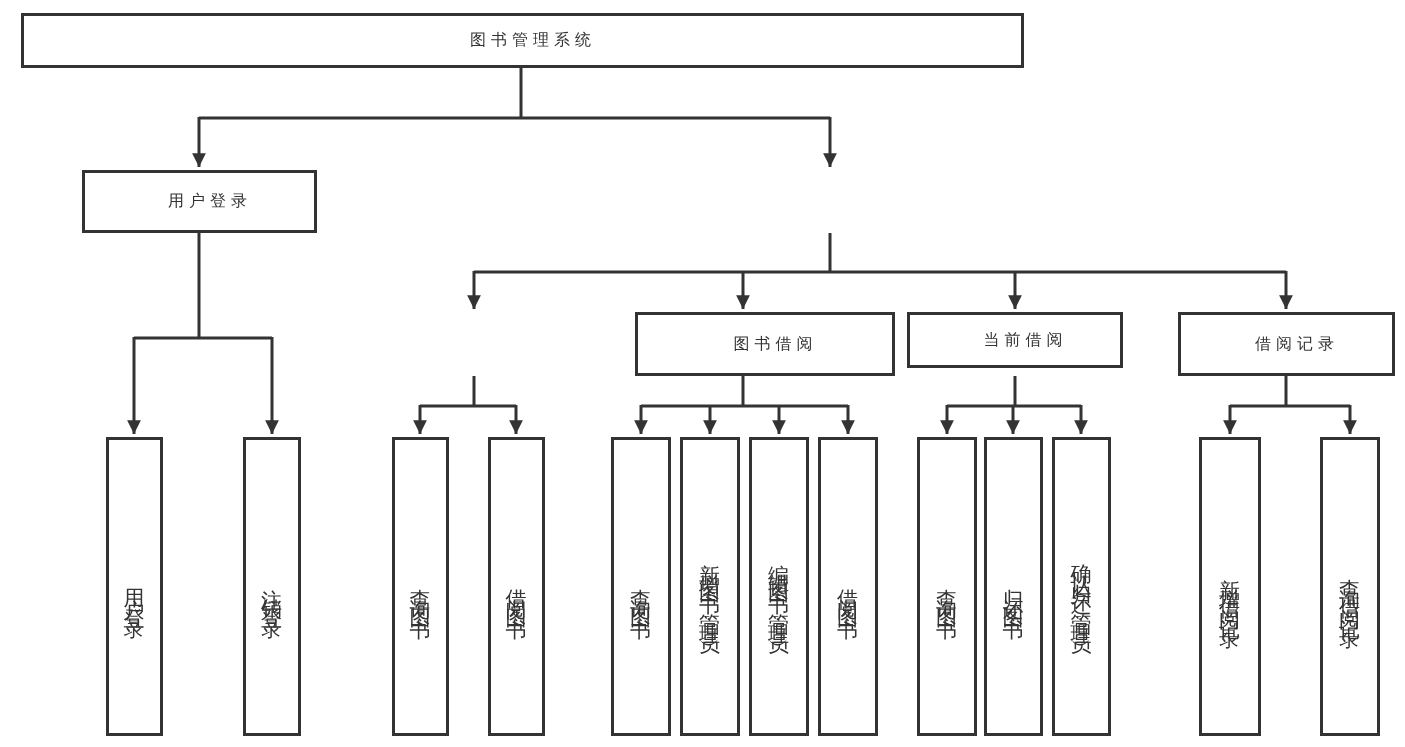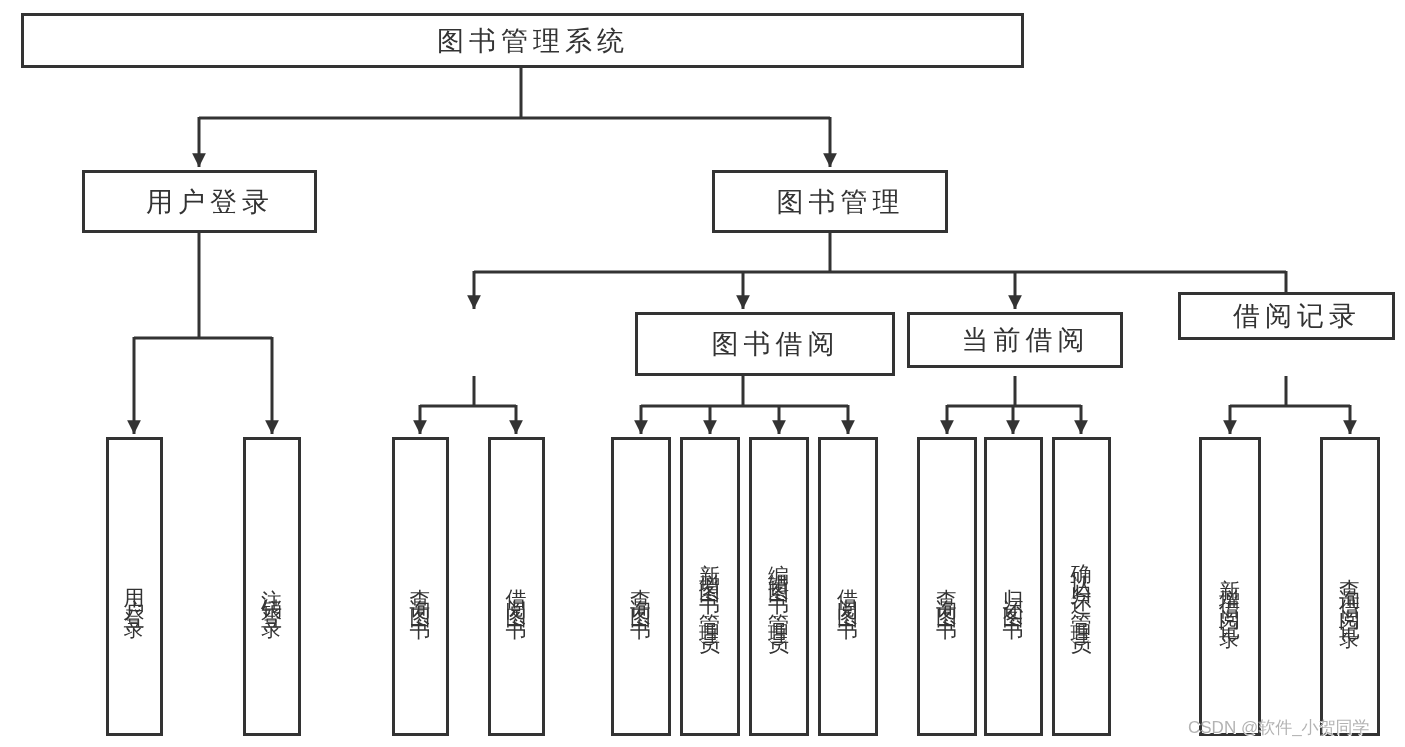--- a/index.html
+++ b/index.html
@@ -27,21 +27,21 @@
     box-sizing: border-box;
     border: 3px solid #333333;
     background: #ffffff;
     color: #333333;
     display: flex;
     align-items: center;
     justify-content: center;
     text-align: center;
   }
   .h {
-    font-size: 27px;
+    font-size: 16px;
     letter-spacing: 5px;
     padding-left: 21px;
     white-space: nowrap;
   }
   .v {
     writing-mode: vertical-rl;
     text-orientation: mixed;
     font-size: 21px;
     letter-spacing: 10px;
     padding-top: 10px;
@@ -110,39 +110,37 @@
       <path d="M1286 376 V406"></path>
       <path d="M1230 406 H1350"></path>
       <line x1="1230" y1="405" x2="1230" y2="434" marker-end="url(#arrow)"></line>
       <line x1="1350" y1="405" x2="1350" y2="434" marker-end="url(#arrow)"></line>
     </g>
   </svg>
 
   <div class="box h" style="left:21px; top:13px; width:1003px; height:55px;">图书管理系统</div>
 
   <div class="box h" style="left:82px; top:170px; width:235px; height:63px;">用户登录</div>
-  <div class="box h" style="left:712px; top:170px; width:236px; height:63px;">图书管理</div>
 
   <div class="box h" style="left:635px; top:312px; width:260px; height:64px;">图书借阅</div>
   <div class="box h" style="left:907px; top:312px; width:216px; height:56px;">当前借阅</div>
-  <div class="box h" style="left:1178px; top:292px; width:217px; height:48px;">借阅记录</div>
+  <div class="box h" style="left:1178px; top:312px; width:217px; height:64px;">借阅记录</div>
 
   <div class="box v" style="left:106px; top:437px; width:57px; height:299px;">用户登录</div>
   <div class="box v" style="left:243px; top:437px; width:58px; height:299px;">注销登录</div>
 
   <div class="box v" style="left:392px; top:437px; width:57px; height:299px;">查询图书</div>
   <div class="box v" style="left:488px; top:437px; width:57px; height:299px;">借阅图书</div>
 
   <div class="box v" style="left:611px; top:437px; width:60px; height:299px;">查询图书</div>
   <div class="box v" style="left:680px; top:437px; width:60px; height:299px;">新增图书（管理员）</div>
   <div class="box v" style="left:749px; top:437px; width:60px; height:299px;">编辑图书（管理员）</div>
   <div class="box v" style="left:818px; top:437px; width:60px; height:299px;">借阅图书</div>
 
   <div class="box v" style="left:917px; top:437px; width:60px; height:299px;">查询图书</div>
   <div class="box v" style="left:984px; top:437px; width:59px; height:299px;">归还图书</div>
   <div class="box v" style="left:1052px; top:437px; width:59px; height:299px;">确认归还（管理员）</div>
 
   <div class="box v" style="left:1199px; top:437px; width:62px; height:299px;">新增借阅记录</div>
   <div class="box v" style="left:1320px; top:437px; width:60px; height:299px;">查询借阅记录</div>
 
-  <div class="watermark">CSDN @软件_小贺同学</div>
 
 </div>
 
 </body></html>

